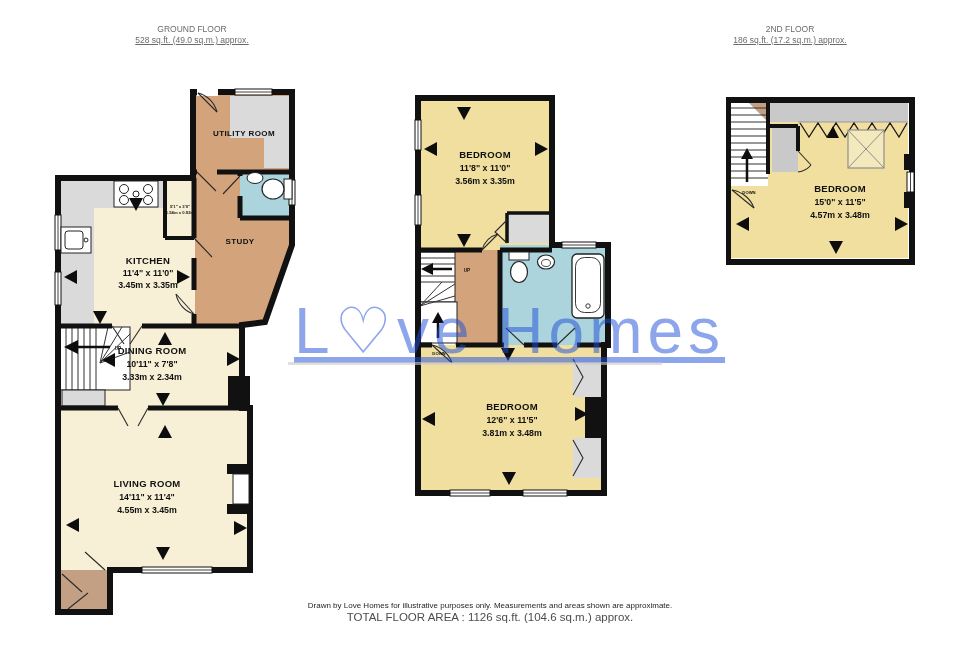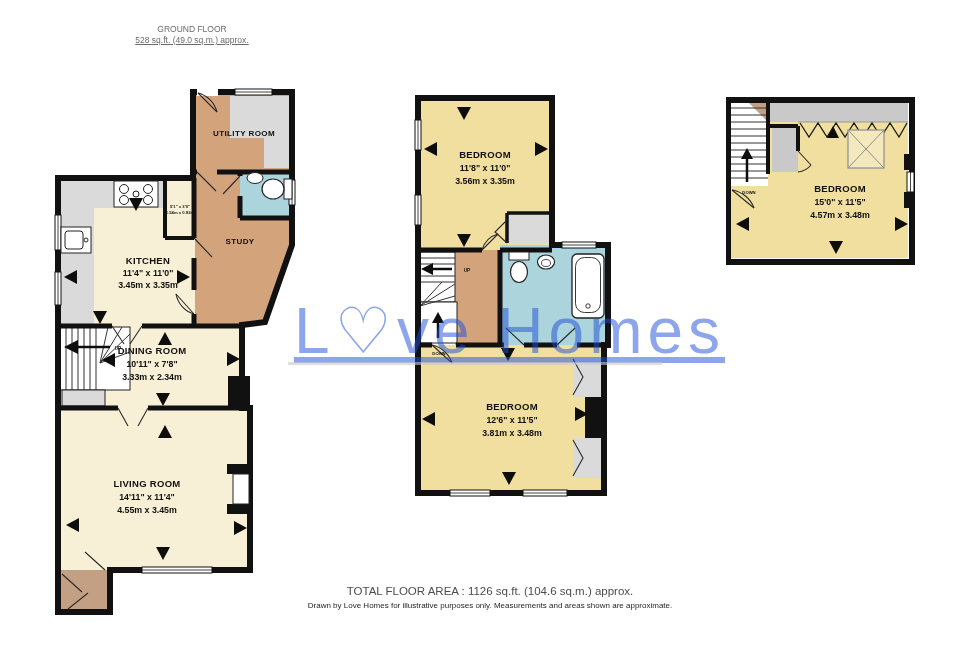--- a/index.html
+++ b/index.html
@@ -7,21 +7,21 @@
          font-family:"Liberation Sans",sans-serif;}
   .floor-header{position:absolute;width:220px;text-align:center;color:#6b6b6b;
          font-size:8.5px;line-height:11px;}
   .floor-header .fh-title{display:block;}
   .floor-header .fh-area{display:block;text-decoration:underline;}
   .plan-svg{position:absolute;}
   .watermark{position:absolute;left:294px;top:294px;font-size:64px;letter-spacing:5px;
          color:#1d4ed8;opacity:.5;white-space:nowrap;font-weight:400;text-decoration:underline;}
   .watermark-underline{position:absolute;left:288px;top:362px;width:374px;height:3px;
          background:#c9c9c9;opacity:.6;}
-  .footer-total{position:absolute;left:0;top:585px;width:980px;text-align:center;
+  .footer-total{position:absolute;left:0;top:611px;width:980px;text-align:center;
          font-size:11.5px;color:#4d4d4d;}
   .footer-disclaimer{position:absolute;left:0;top:601px;width:980px;text-align:center;
          font-size:8px;color:#1f1f1f;}
   .footer-credit{position:absolute;left:0;top:611px;width:980px;text-align:center;
          font-size:8px;color:#1f1f1f;}
   svg text{font-family:"Liberation Sans",sans-serif;font-weight:bold;fill:#101010;
          text-anchor:middle;}
   svg text.rn{font-size:9.5px;letter-spacing:.3px;}
   svg text.rd{font-size:8.8px;}
   svg text.sm{font-size:8px;letter-spacing:.4px;}
@@ -37,20 +37,24 @@
 </style>
 </head>
 <body>
 
 <div class="stage">
 
   <div class="floor-header" style="left:82px;top:24px;">
     <span class="fh-title">GROUND FLOOR</span>
     <span class="fh-area">528 sq.ft. (49.0 sq.m.) approx.</span>
   </div>
+  <div class="floor-header" style="left:680px;top:24px;">
+    <span class="fh-title">2ND FLOOR</span>
+    <span class="fh-area">186 sq.ft. (17.2 sq.m.) approx.</span>
+  </div>
 
   <svg class="plan-svg" style="left:52px;top:88px;" width="248" height="530" viewBox="0 0 248 530">
     <g>
       <rect x="141" y="4" width="99" height="80" fill="#d3a47c"></rect>
       <rect x="141" y="84" width="47" height="48" fill="#d3a47c"></rect>
       <rect x="188" y="84" width="52" height="46" fill="#abd4dc"></rect>
       <polygon points="141,130 240,130 240,157 213,234 190,237 141,237" fill="#d3a47c"></polygon>
       <rect x="6" y="90" width="137" height="150" fill="#f7f0d6"></rect>
       <rect x="6" y="90" width="137" height="30" fill="#dadada"></rect>
       <rect x="6" y="90" width="36" height="150" fill="#dadada"></rect>

